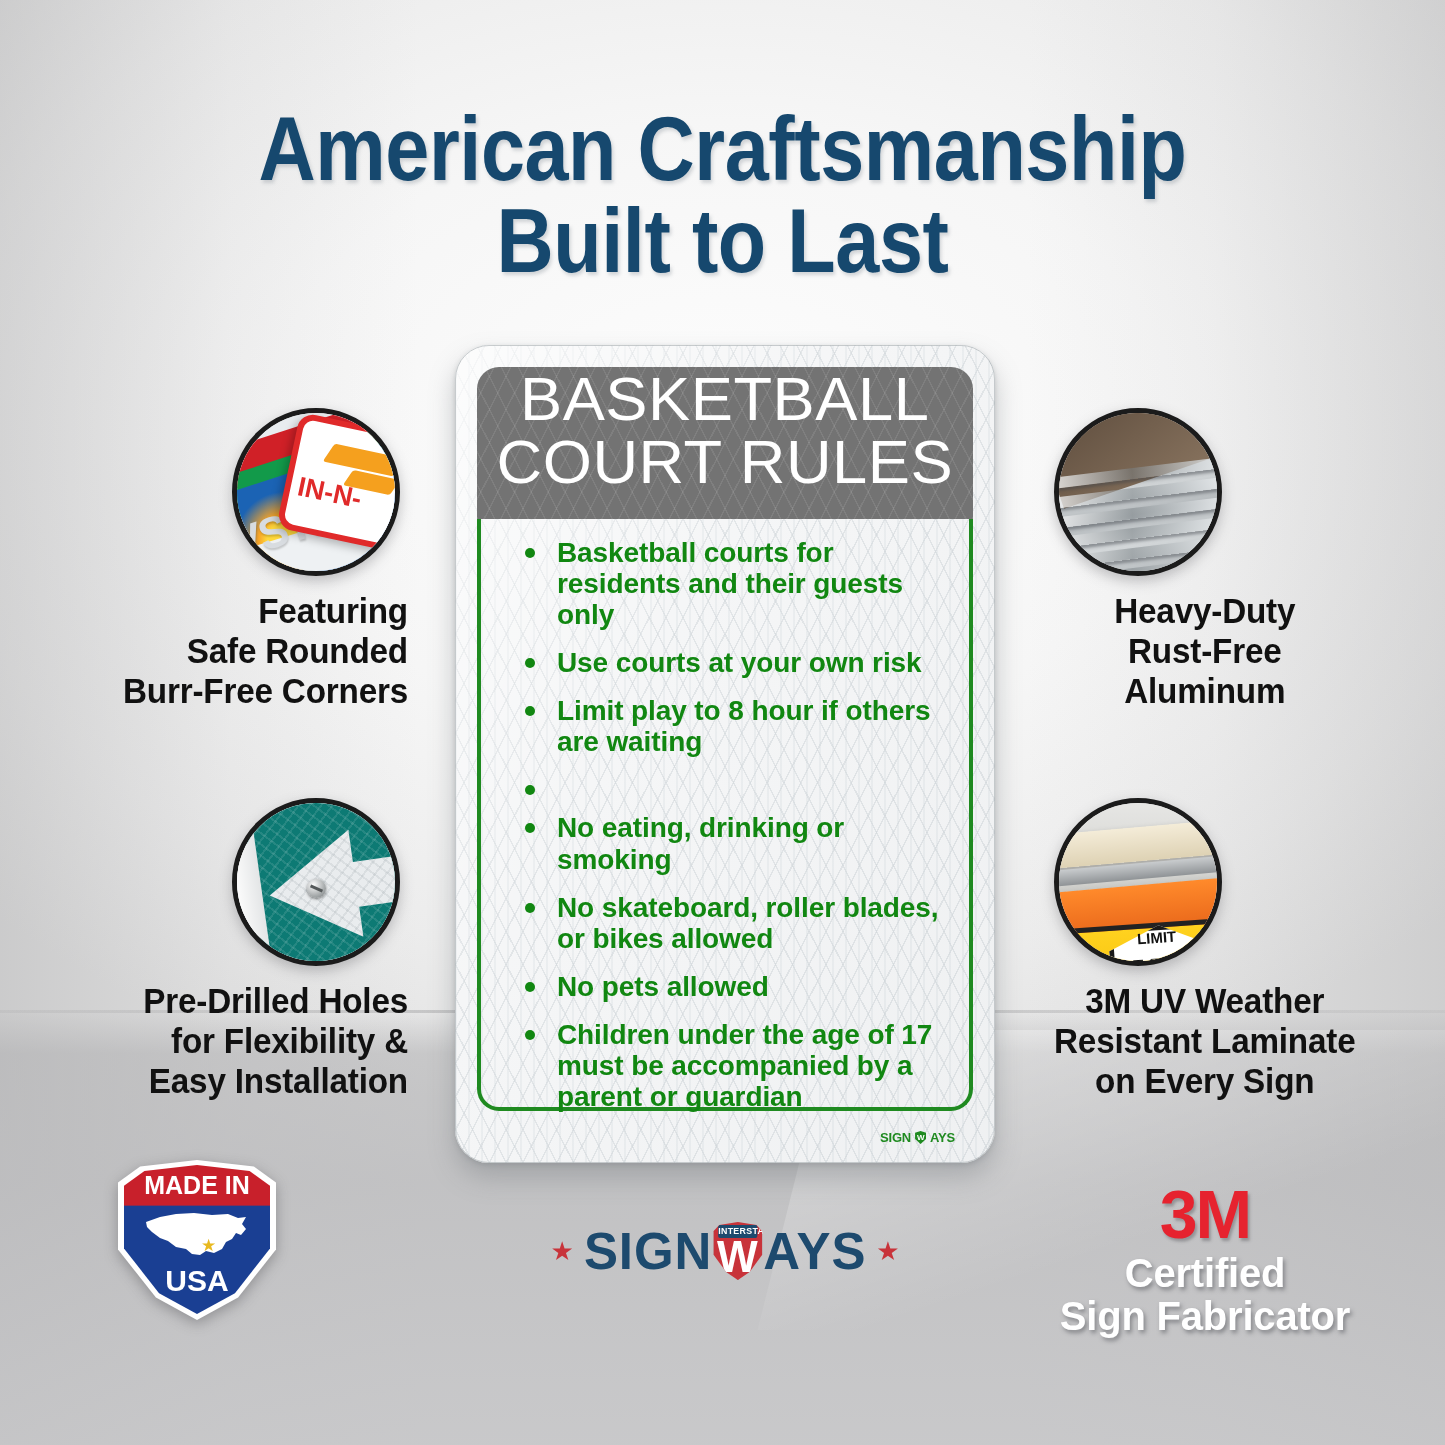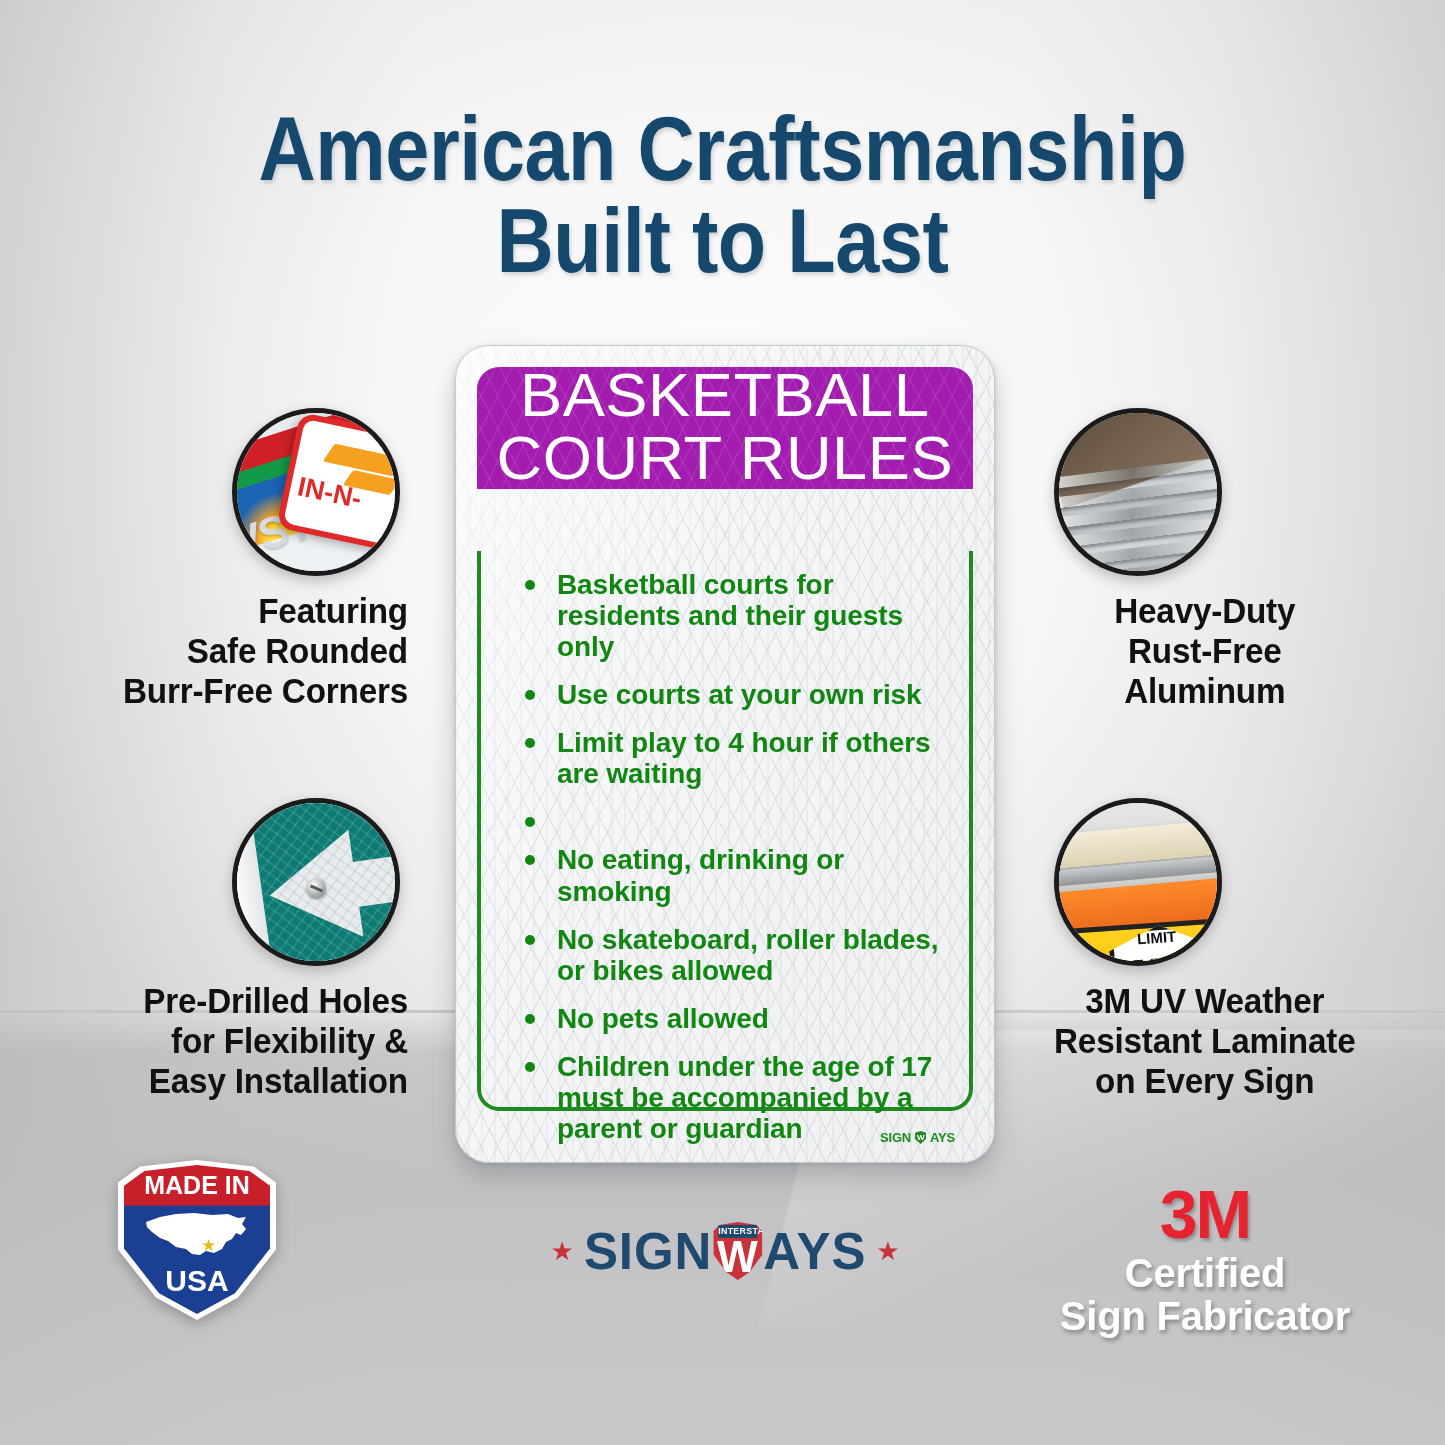--- a/index.html
+++ b/index.html
@@ -213,27 +213,27 @@
   }
   #sign-edge {
     position: absolute; inset: 0; border-radius: 34px;
     border: 1px solid rgba(172,178,182,0.65);
     pointer-events: none;
   }
 
   #sign-header {
     position: absolute;
     left: 22px; right: 22px; top: 22px;
-    height: 122px;
-    background: #a21caf;
+    height: 152px;
+    background: #737373;
     border-radius: 22px 22px 0 0;
     display: flex;
     flex-direction: column;
     align-items: center;
-    justify-content: flex-end;
+    justify-content: flex-start;
     z-index: 2;
   }
   #sign-header::after {
     content: "";
     position: absolute; inset: 0;
     border-radius: 22px 22px 0 0;
     background-image:
       repeating-linear-gradient(63deg, rgba(255,255,255,0.09) 0 1.4px, rgba(255,255,255,0) 1.4px 15px),
       repeating-linear-gradient(-63deg, rgba(255,255,255,0.09) 0 1.4px, rgba(255,255,255,0) 1.4px 15px);
   }
@@ -251,21 +251,20 @@
   }
 
   #sign-body {
     position: absolute;
     left: 22px; right: 22px; top: 174px; bottom: 52px;
     border: 4px solid #1f8a20;
     border-top: none;
     border-radius: 0 0 22px 22px;
     padding: 18px 16px 10px 18px;
     z-index: 2;
-    margin-top: 32px;
   }
   .rule {
     display: flex;
     align-items: flex-start;
     margin-bottom: 17px;
     color: #118711;
     font-family: "Liberation Sans Narrow", "Liberation Sans", sans-serif;
     font-weight: bold;
     font-size: 28px;
     line-height: 1.11;
@@ -511,21 +510,21 @@
     <div class="rule">
       <span class="dot"></span>
       <span class="txt">Basketball courts for residents and their guests only</span>
     </div>
     <div class="rule">
       <span class="dot"></span>
       <span class="txt">Use courts at your own risk</span>
     </div>
     <div class="rule">
       <span class="dot"></span>
-      <span class="txt">Limit play to 4 hour if others are waiting</span>
+      <span class="txt">Limit play to 8 hour if others are waiting</span>
     </div>
     <div class="rule">
       <span class="dot"></span>
     </div>
     <div class="rule">
       <span class="dot"></span>
       <span class="txt">No eating, drinking or smoking</span>
     </div>
     <div class="rule">
       <span class="dot"></span>

